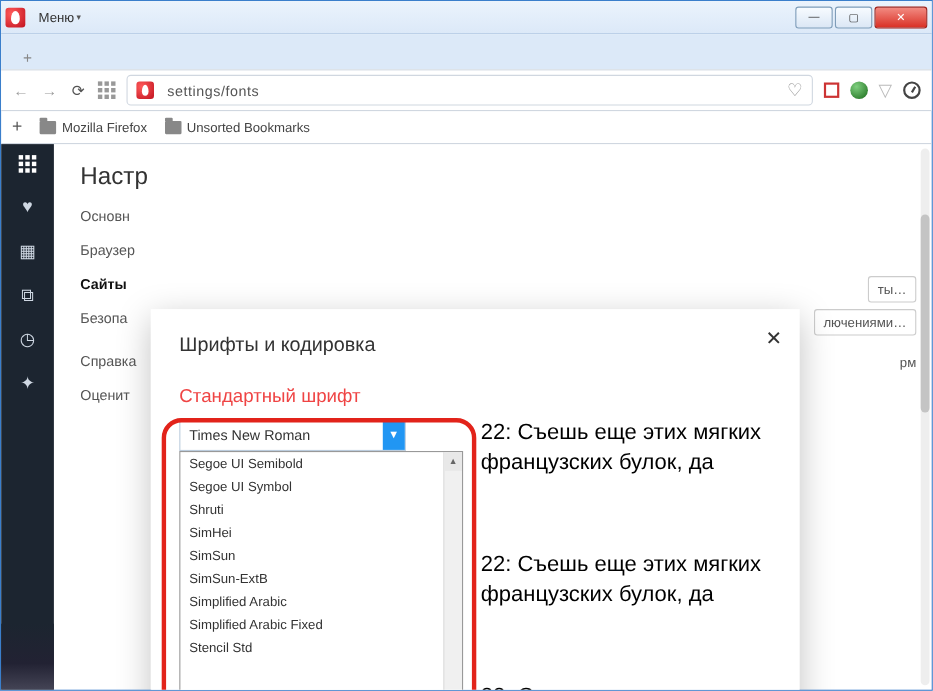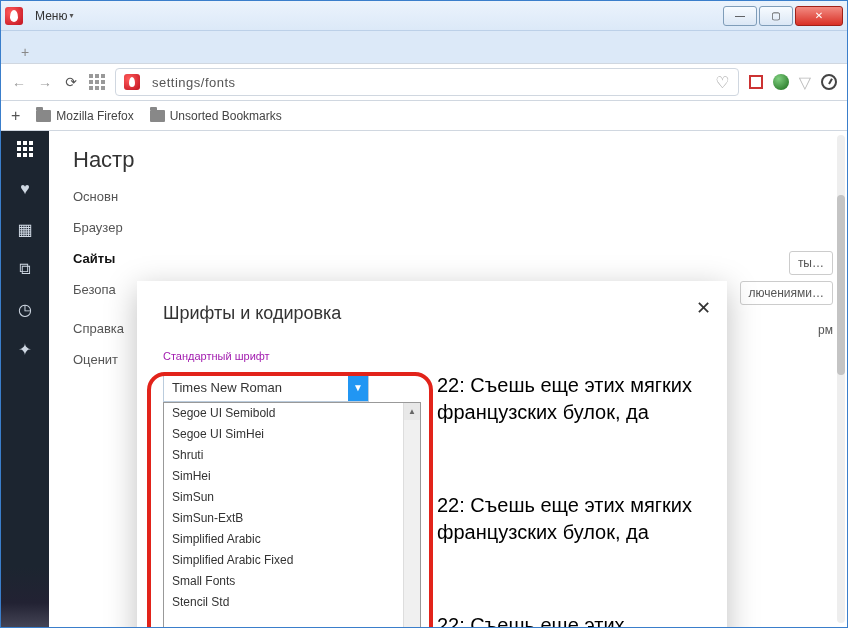--- a/index.html
+++ b/index.html
@@ -57,21 +57,21 @@
 .page-title { font-size: 22px; color: #333; margin-bottom: 14px; }
 .side-menu { font-size: 13px; color: #555; display:flex; flex-direction:column; gap:16px; position:absolute; left:24px; top:58px;}
 .side-menu .sel { color:#111; font-weight:600;}
 
 
 .right-frag { position:absolute; right:14px; font-size:12px; color:#555;}
 .frag-btn { border:1px solid #ccc; padding:4px 8px; border-radius:3px; background:#fff; display:inline-block;}
 .modal { position: absolute; left: 136px; top: 150px; width: 590px; height: 450px; background: #fff; box-shadow: 0 8px 30px rgba(0,0,0,.25); padding: 22px 0 0 0; }
 .modal-close { position: absolute; right: 16px; top: 16px; font-size: 18px; color: #333; }
 .modal h2 { font-size: 18px; color: #333; font-weight: 400; padding: 0 26px; }
-.section-label { font-size: 11px; color: #a21caf; margin: 26px 0 10px; padding:0 26px;}
+.section-label { font-size: 17px; color: #ef4444; margin: 26px 0 10px; padding:0 26px;}
 .modal-body { position: relative; padding: 0 26px; height: calc(100% - 150px); }
 
 .highlight-box { position:absolute; left:10px; top:0; width:286px; height:340px; border:4px solid #e2231a; border-radius:18px; pointer-events:none; z-index:5;}
 
 .select-box { width: 206px; height: 30px; border: 1px solid #bcd; display:flex; align-items:center; padding:0 8px; font-size:13px; color:#333; position:relative;}
 .select-arrow { width:20px; height:28px; background:#2196f3; color:#fff; display:flex; align-items:center; justify-content:center; position:absolute; right:0; top:0; font-size:10px;}
 .dropdown-list { width:258px; height:306px; border:1px solid #999; background:#fff; overflow:hidden; font-size:12px; position:relative;}
 .dropdown-list .opt { padding: 2px 8px; color:#333; line-height:17px;}
 .dd-scroll { position:absolute; right:0; top:0; bottom:0; width:17px; background:#f0f0f0; border-left:1px solid #ddd; display:flex; flex-direction:column; align-items:center; justify-content:space-between;}
 .dd-scroll .arrow{height:17px;width:100%;display:flex;align-items:center;justify-content:center;font-size:8px;color:#666;background:#e8e8e8;}
@@ -197,28 +197,27 @@
       <div class="highlight-box"></div>
 
       <div class="select-box">
         <span>Times New Roman</span>
         <div class="select-arrow">▼</div>
       </div>
 
       <div class="dropdown-list">
         <div id="opts">
             <div class="opt">Segoe UI Semibold</div>
-            <div class="opt">Segoe UI SimHei</div>
+            <div class="opt">Segoe UI Symbol</div>
             <div class="opt">Shruti</div>
             <div class="opt">SimHei</div>
             <div class="opt">SimSun</div>
             <div class="opt">SimSun-ExtB</div>
             <div class="opt">Simplified Arabic</div>
             <div class="opt">Simplified Arabic Fixed</div>
-            <div class="opt">Small Fonts</div>
             <div class="opt">Stencil Std</div>
           </div>
         <div class="dd-scroll">
           <div class="arrow">▲</div>
 
         </div>
       </div>
 
       <div class="previews">
         <div class="blk">

